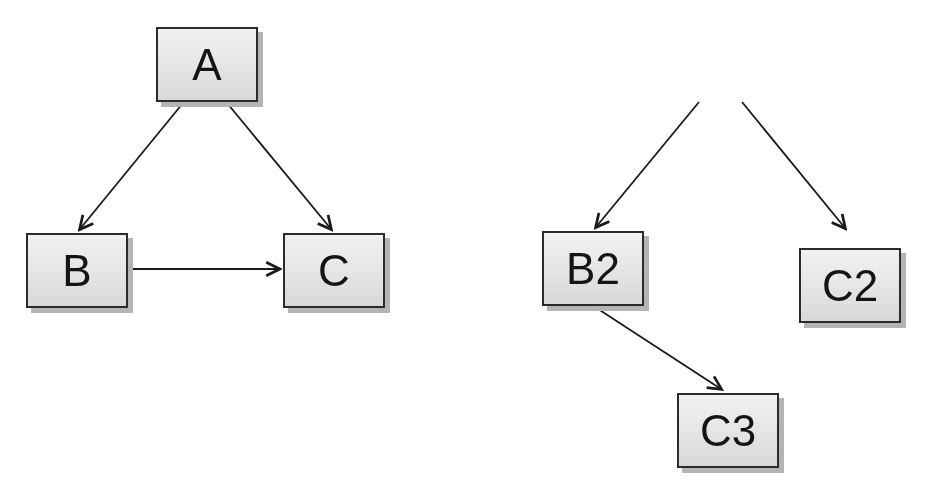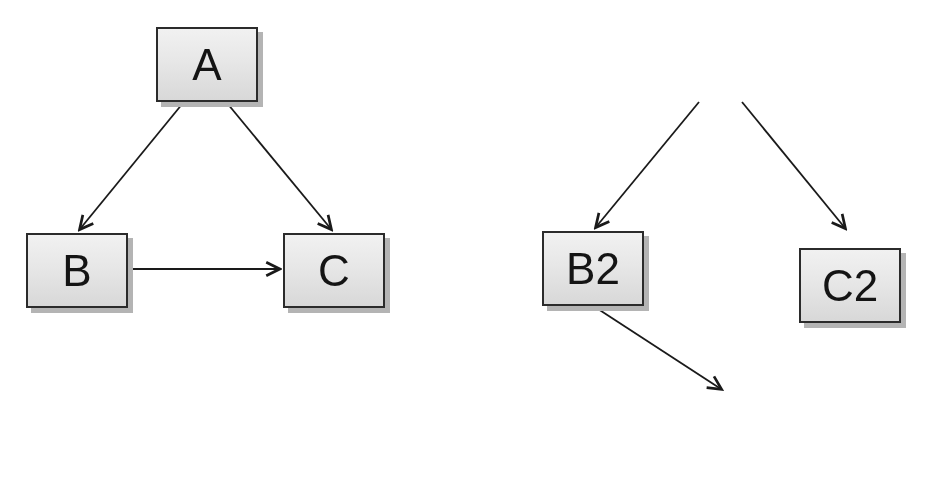--- a/index.html
+++ b/index.html
@@ -86,14 +86,17 @@
   </div>
   <div class="node" id="node-C">
     <span class="node-label">C</span>
   </div>
   <div class="node" id="node-B2">
     <span class="node-label">B2</span>
   </div>
   <div class="node" id="node-C2">
     <span class="node-label">C2</span>
   </div>
+  <div class="node" id="node-C3">
+    <span class="node-label">C3</span>
+  </div>
 
 </div>
 
 </body></html>

